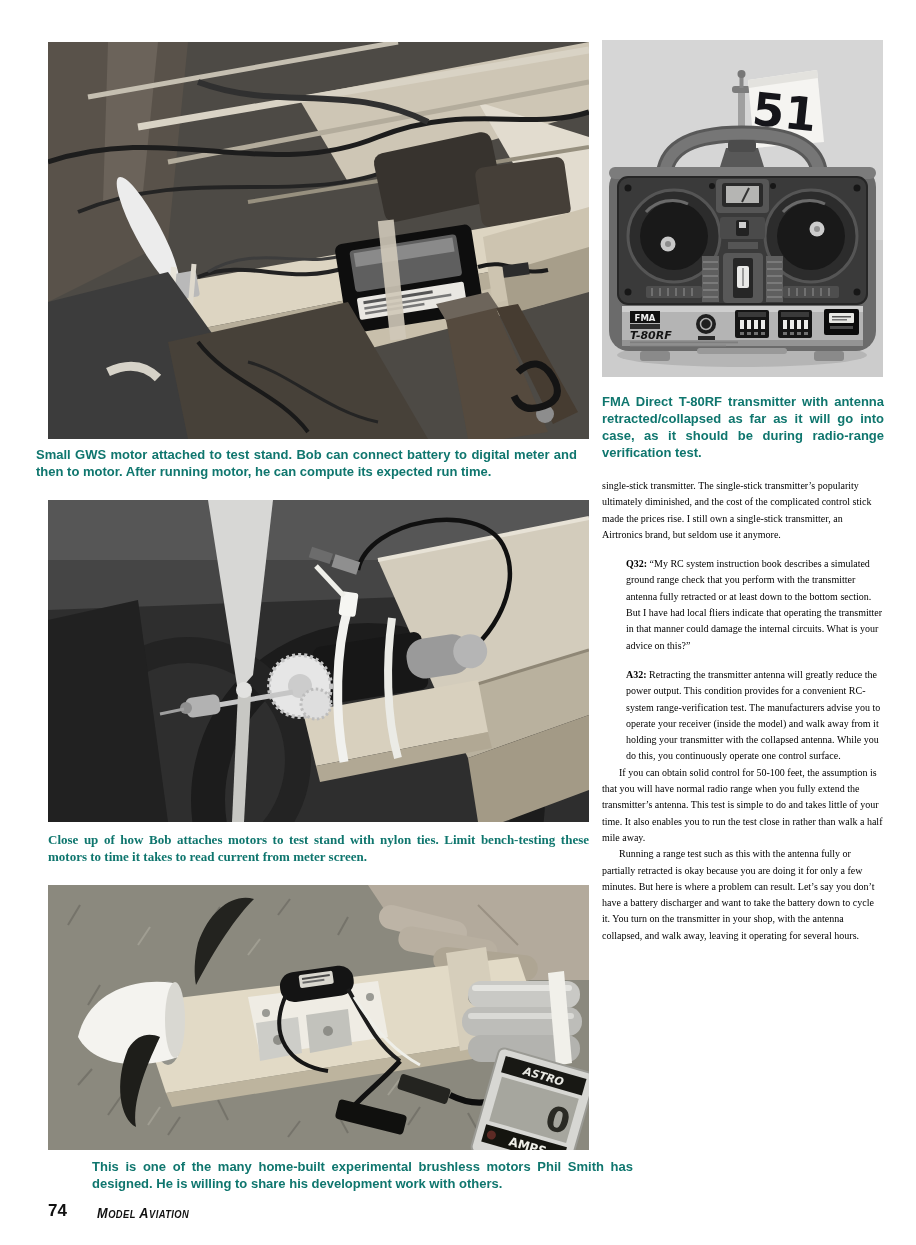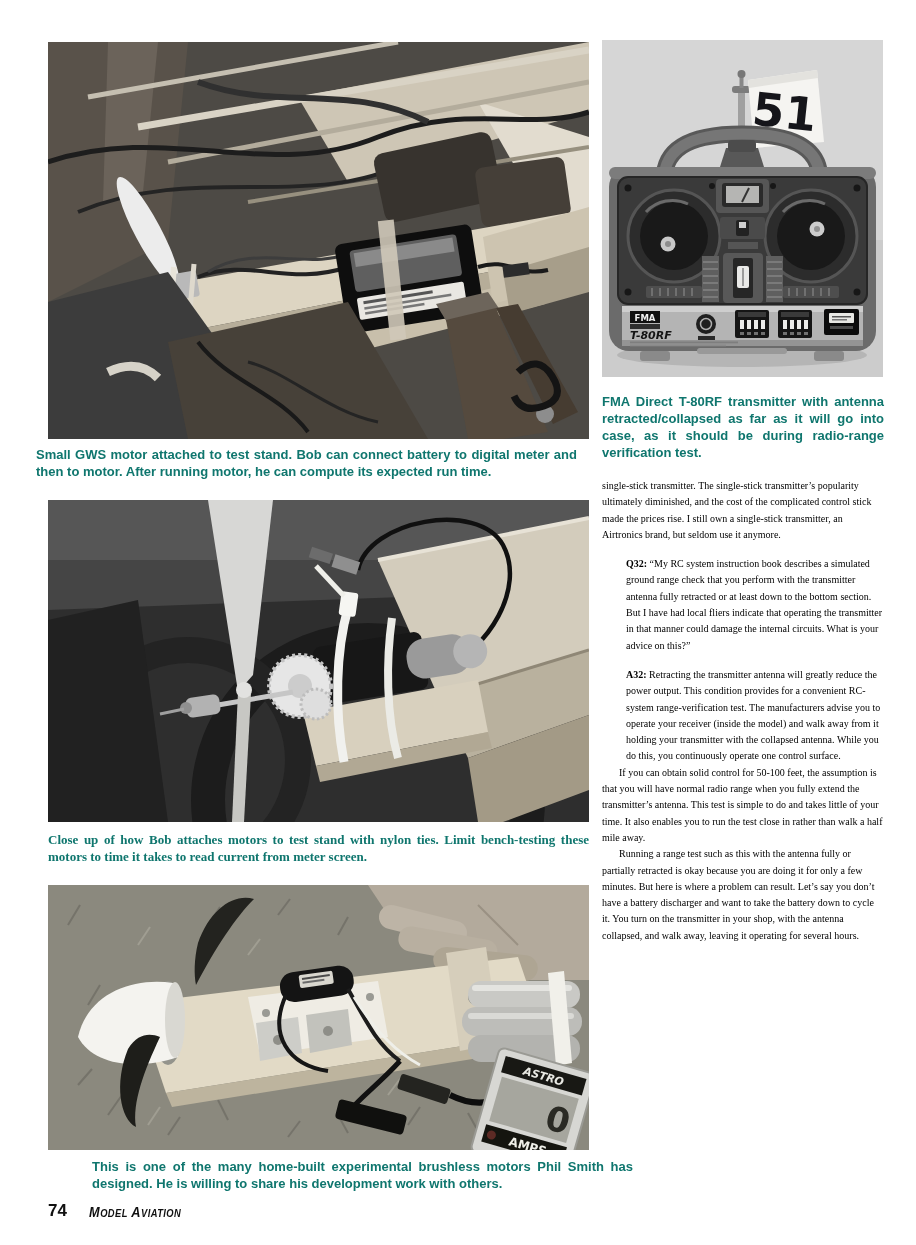--- a/index.html
+++ b/index.html
@@ -7,21 +7,21 @@
        font-family:"Liberation Serif",serif;color:#000;}
   .abs{position:absolute;}
   .photo{display:block;}
   .caption{font-family:"Liberation Sans",sans-serif;font-weight:bold;
            font-size:13px;line-height:17px;color:#0f766e;text-align:justify;}
   .article{font-family:"Liberation Serif",serif;font-size:10px;
            line-height:16.3px;color:#000;text-align:left;}
   .article p{margin:0;}
   .article p.gap{margin-top:13px;margin-left:24px;}
   .article p.indent{text-indent:17px;}
-  .footer{font-family:"Liberation Sans",sans-serif;display:flex;align-items:center;gap:14px;}
+  .footer{font-family:"Liberation Sans",sans-serif;display:flex;align-items:flex-end;gap:22px;}
   .footer .pnum{font-size:17px;font-weight:bold;color:#111;}
   .footer .mag{font-size:15px;font-weight:bold;font-style:italic;
                font-variant:small-caps;letter-spacing:0.5px;color:#111;
                transform:scaleX(0.85);transform-origin:left baseline;display:inline-block;}
   svg text{font-family:"DejaVu Sans",sans-serif;}
 </style>
 </head>
 <body>
 
 <div class="abs" style="left:48px;top:42px;">

